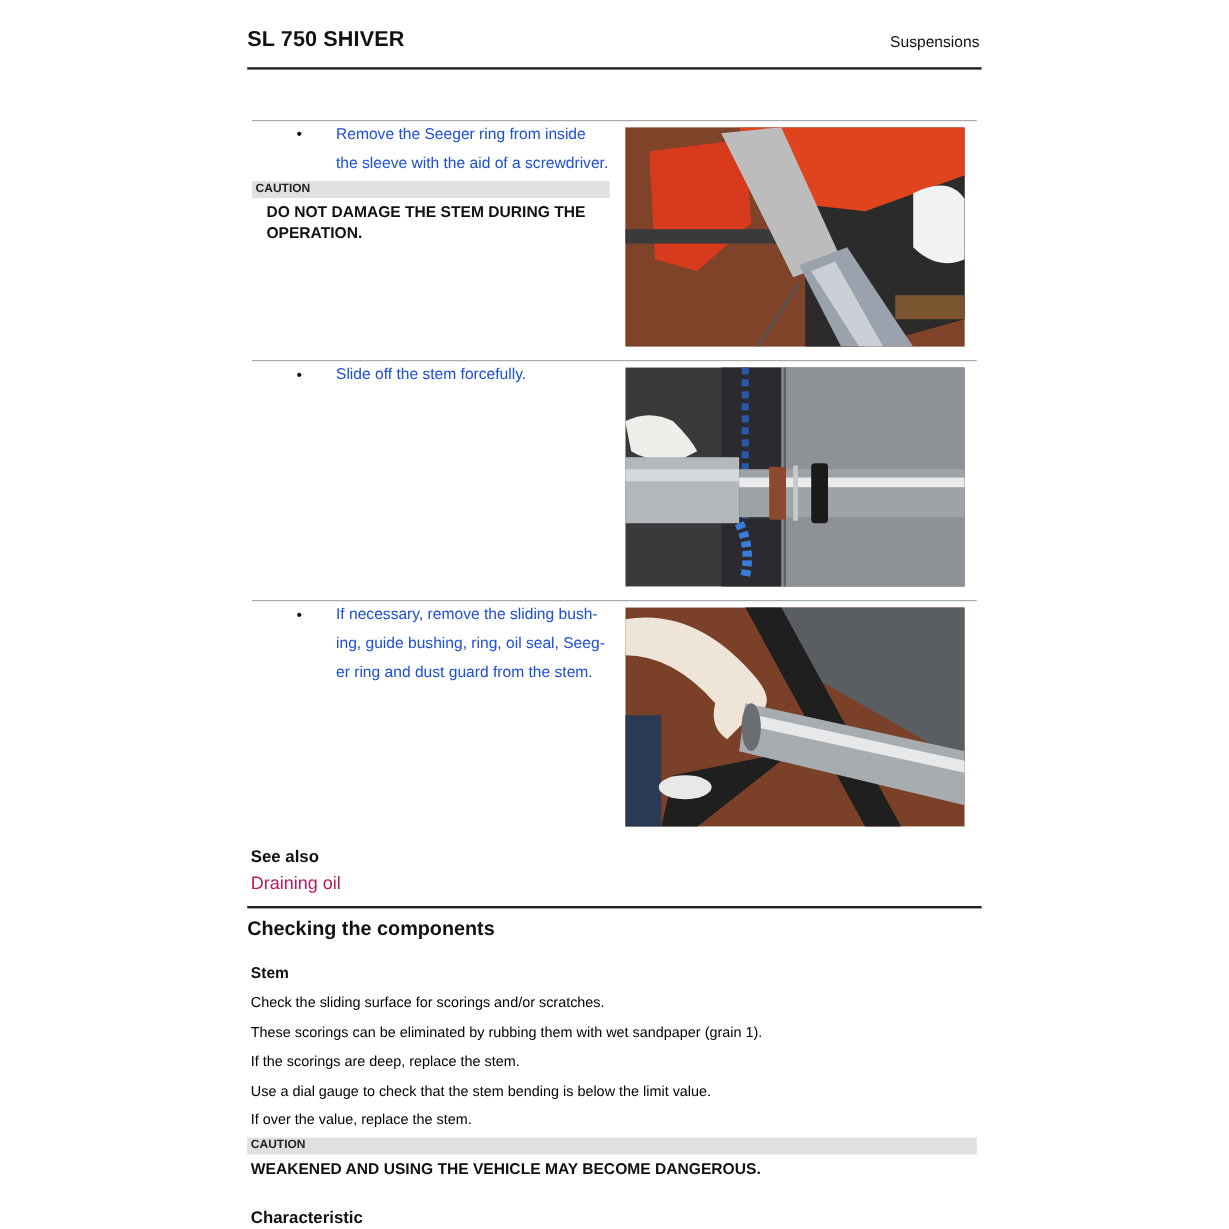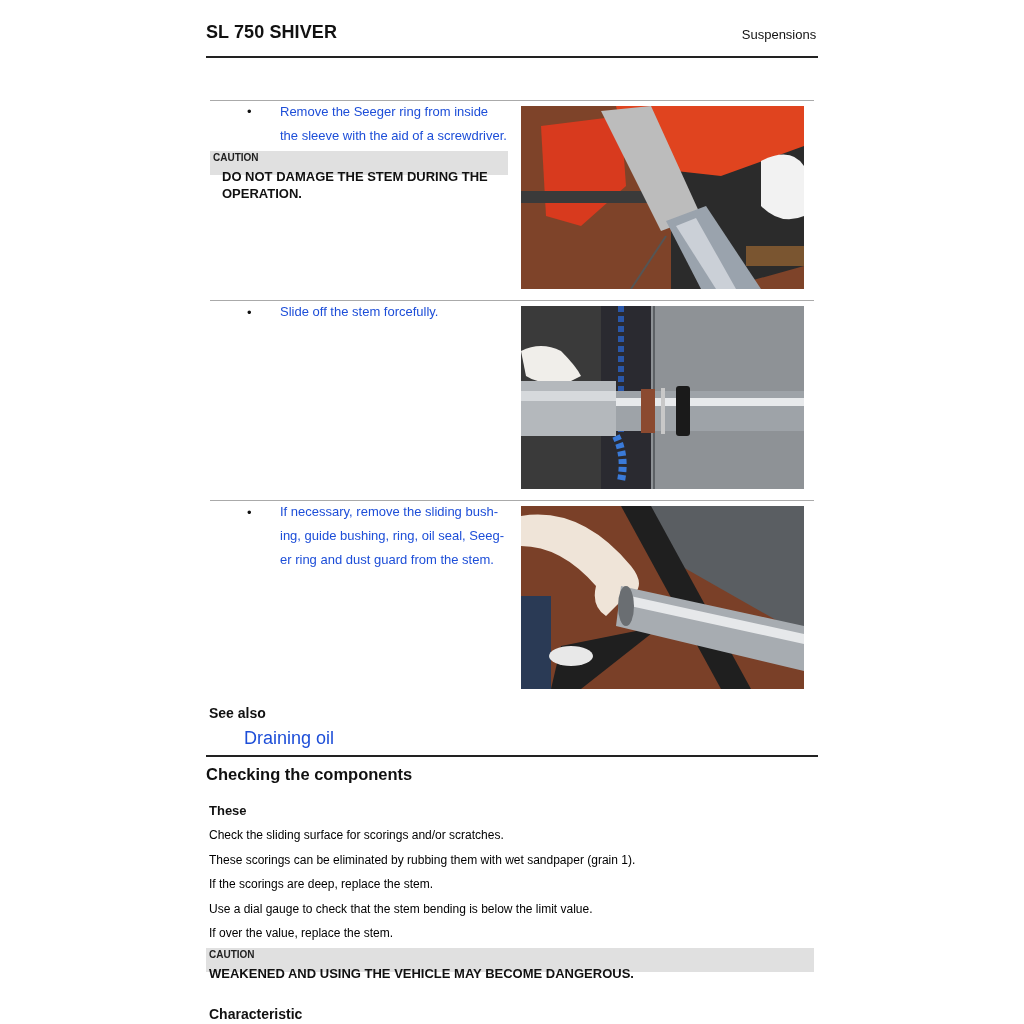--- a/index.html
+++ b/index.html
@@ -5,28 +5,28 @@
   html, body { margin: 0; padding: 0; background: #ffffff; }
   body { width: 1024px; height: 1024px; position: relative; overflow: hidden;
          font-family: "Liberation Sans", sans-serif; color: #111; }
   .hdr-title { position: absolute; left: 206px; top: 22px; font-size: 18px; font-weight: bold; letter-spacing: 0.1px; }
   .hdr-section { position: absolute; left: 740px; top: 27px; font-size: 13px; width: 78px; text-align: center; }
   .hdr-rule { position: absolute; left: 206px; top: 56px; width: 612px; height: 2px; background: #222; }
 
   .step-rule { position: absolute; left: 210px; width: 604px; height: 1px; background: #aaa; }
   .bullet { position: absolute; left: 247px; font-size: 13px; }
   .step-text { position: absolute; left: 280px; width: 232px; font-size: 13px; line-height: 24px; color: #1d4ed8; }
-  .caution-bar { position: absolute; background: #e0e0e0; font-size: 10px; font-weight: bold; padding-left: 3px; height: 24px; line-height: 14px; color: #222; }
+  .caution-bar { position: absolute; background: #e0e0e0; font-size: 10px; font-weight: bold; padding-left: 3px; height: 14px; line-height: 14px; color: #222; }
   .caution-text { position: absolute; font-size: 13px; font-weight: bold; line-height: 17px; color: #111; }
 
   .photo { position: absolute; left: 521px; width: 283px; height: 183px; overflow: hidden; }
   .photo svg { width: 100%; height: 100%; display: block; }
 
   .see-also { position: absolute; left: 209px; top: 705px; font-size: 14px; font-weight: bold; }
-  .link { position: absolute; left: 209px; top: 728px; font-size: 18px; color: #1d4ed8; cursor: pointer; margin-left: 35px; }
+  .link { position: absolute; left: 209px; top: 728px; font-size: 15px; color: #be185d; cursor: pointer; }
   .sec-rule { position: absolute; left: 206px; top: 755px; width: 612px; height: 2px; background: #222; }
   .sec-title { position: absolute; left: 206px; top: 765px; font-size: 16.5px; font-weight: bold; }
   .sub-title { position: absolute; left: 209px; top: 803px; font-size: 13px; font-weight: bold; }
   .para { position: absolute; left: 209px; font-size: 12px; color: #000000; }
   .char-title { position: absolute; left: 209px; top: 1006px; font-size: 14px; font-weight: bold; }
 </style>
 </head>
 <body>
 
 <div class="hdr-title">SL 750 SHIVER</div>
@@ -105,21 +105,21 @@
     <polygon points="100,88 283,128 283,138 100,98" fill="#e6e8ea"></polygon>
     <ellipse cx="105" cy="100" rx="8" ry="20" fill="#6a6e72"></ellipse>
   </svg>
 </div>
 
 <div class="see-also">See also</div>
 <a class="link">Draining oil</a>
 
 <div class="sec-rule"></div>
 <div class="sec-title">Checking the components</div>
-<div class="sub-title">These</div>
+<div class="sub-title">Stem</div>
 
 <div class="para" style="top:828px">Check the sliding surface for scorings and/or scratches.</div>
 <div class="para" style="top:853px">These scorings can be eliminated by rubbing them with wet sandpaper (grain 1).</div>
 <div class="para" style="top:877px">If the scorings are deep, replace the stem.</div>
 <div class="para" style="top:902px">Use a dial gauge to check that the stem bending is below the limit value.</div>
 <div class="para" style="top:926px">If over the value, replace the stem.</div>
 
 <div class="caution-bar" style="left:206px; top:948px; width:605px;">CAUTION</div>
 <div class="caution-text" style="left:209px; top:965px; width:610px;">
   <div>WEAKENED AND USING THE VEHICLE MAY BECOME DANGEROUS.</div>

